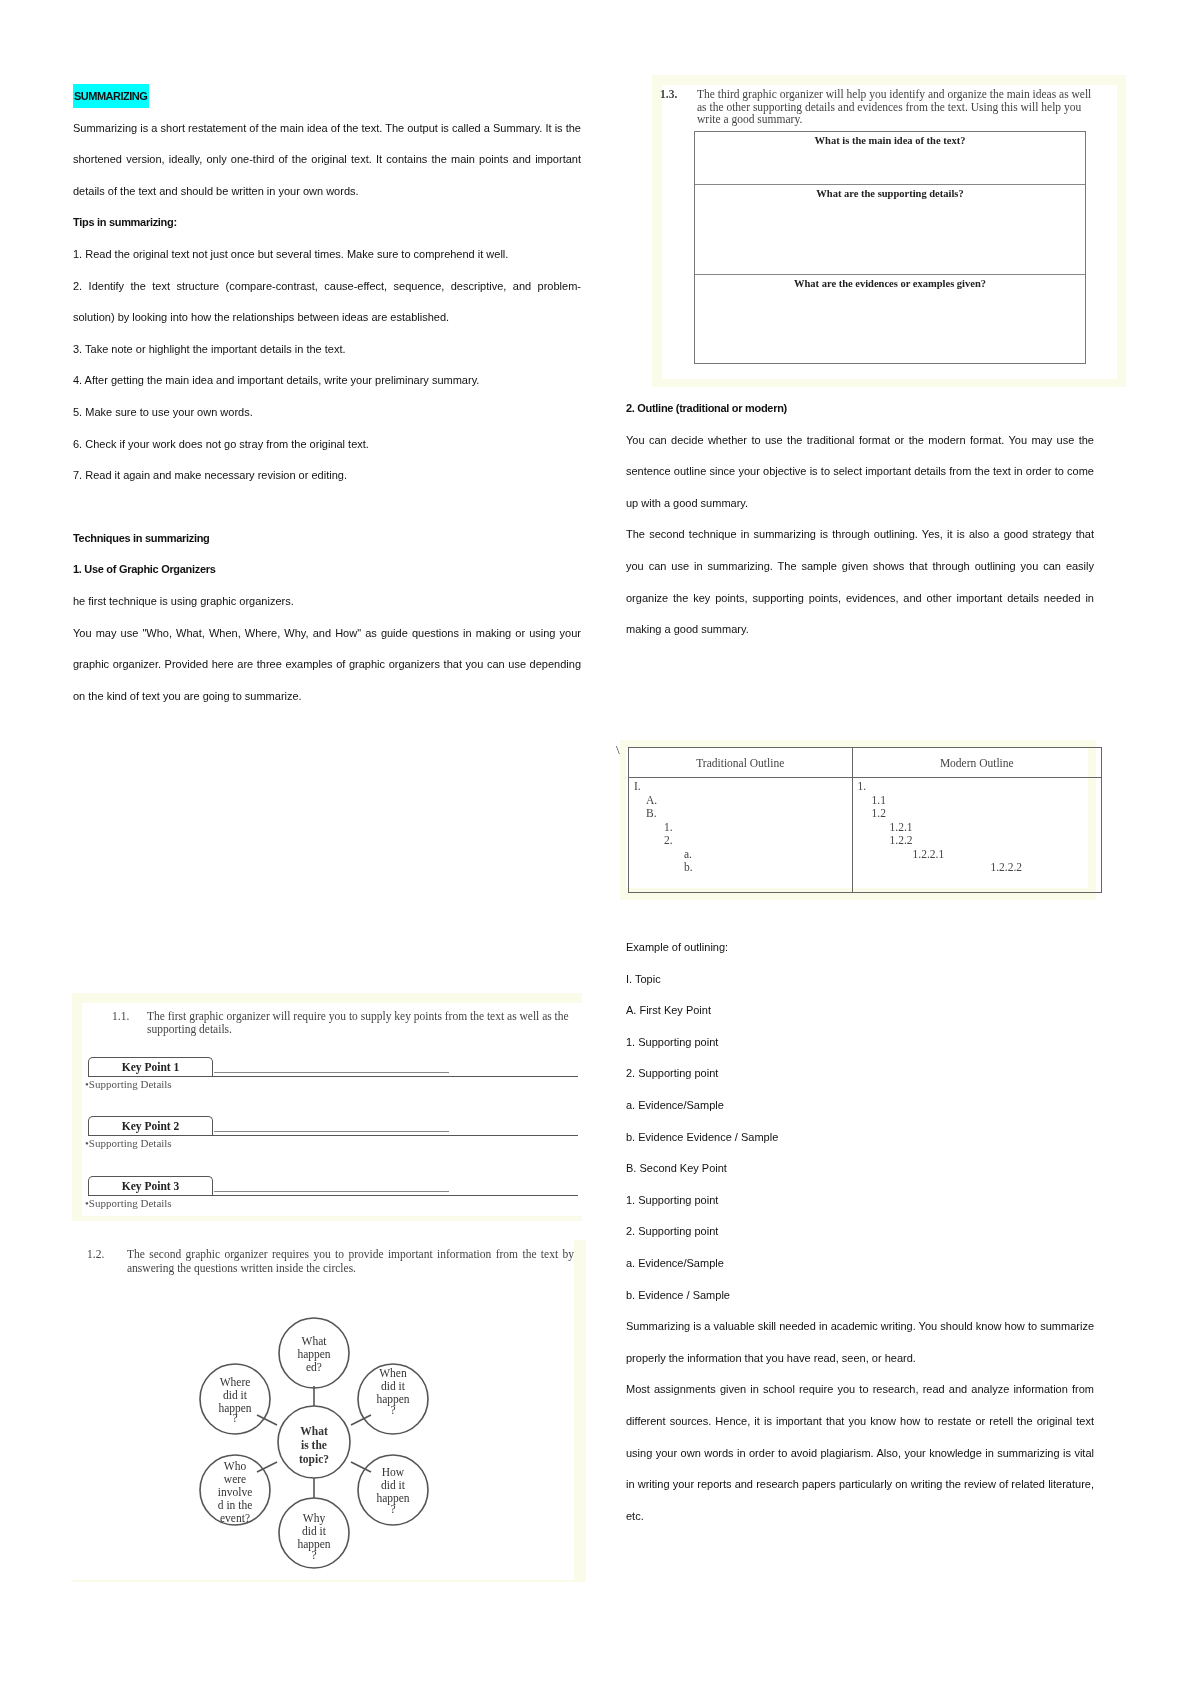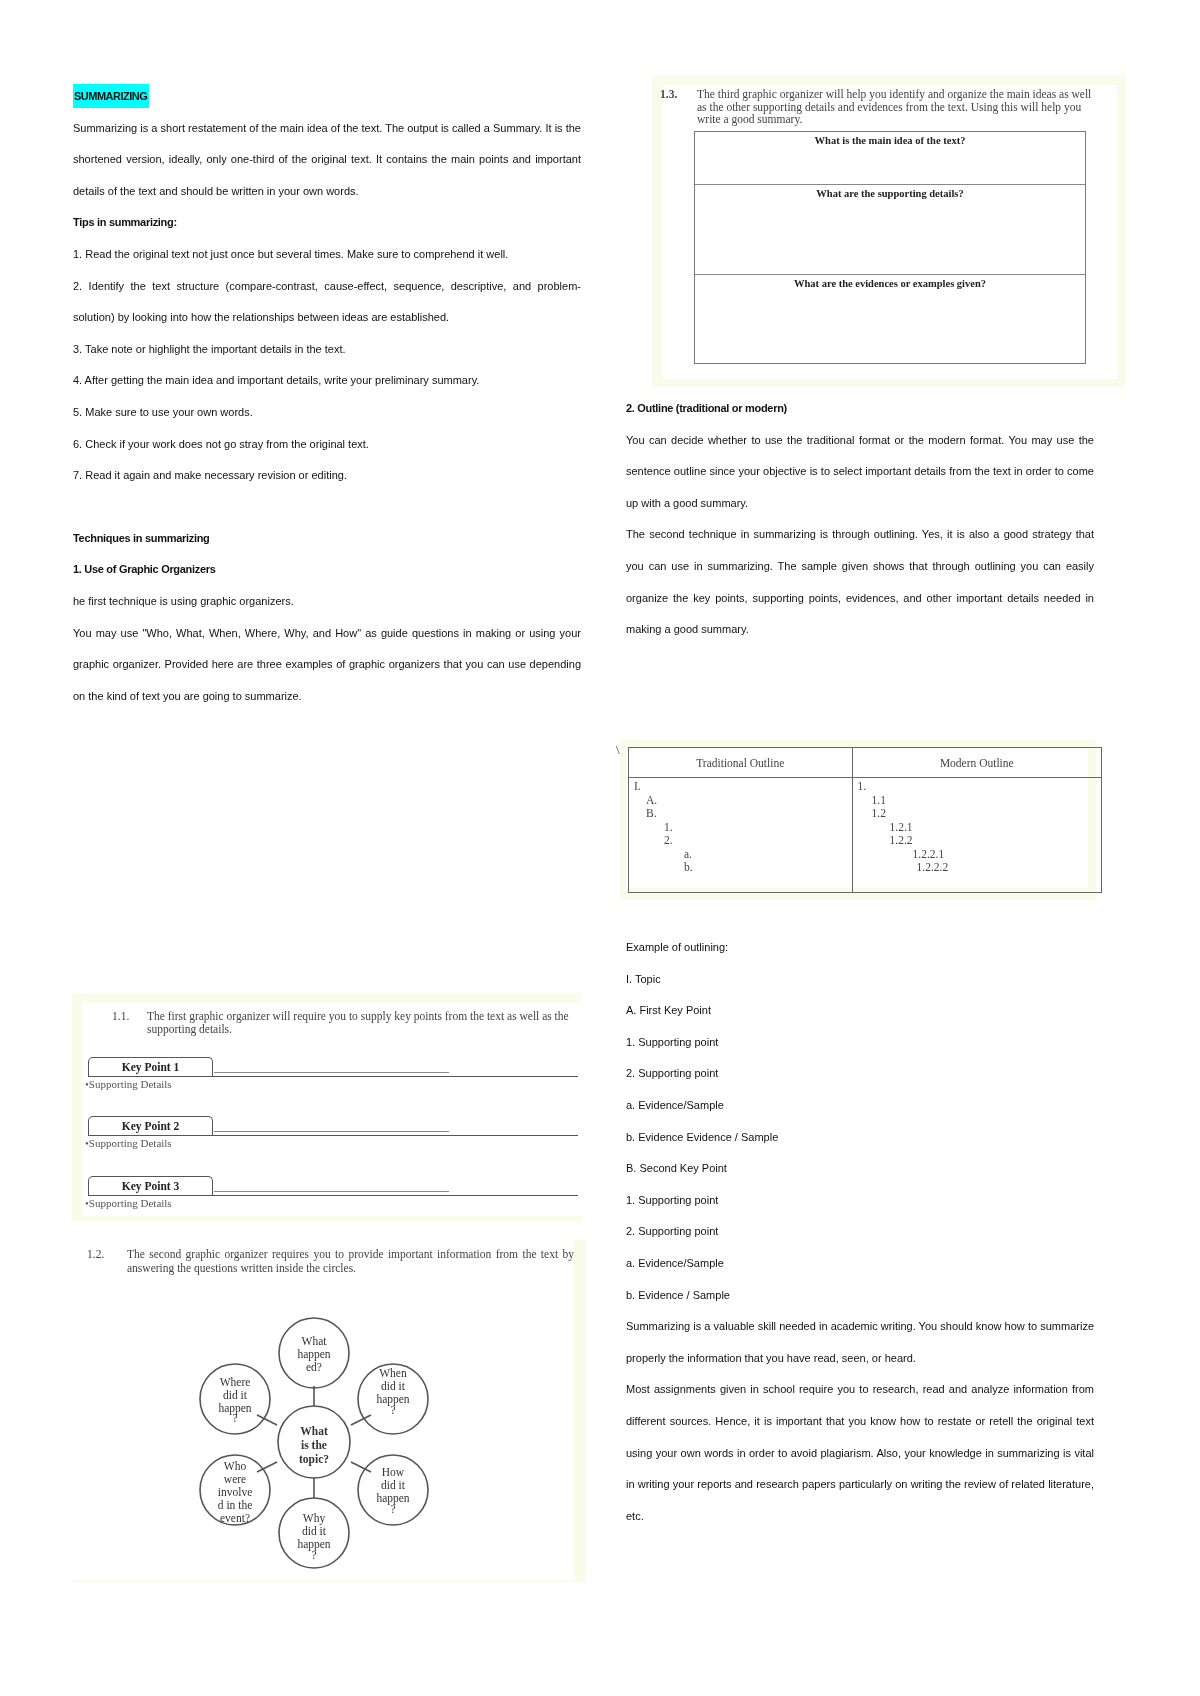--- a/index.html
+++ b/index.html
@@ -31,21 +31,21 @@
                  text-align: center; font-size: 10.5px; font-weight: bold; color: #222; padding-top: 3px; }
 
   
   #figOutline { left: 620px; top: 740px; width: 476px; height: 160px; }
   #figOutline .panel-inner { left: 6px; top: 8px; width: 462px; height: 140px; }
   #figOutline table { position: absolute; left: 8px; top: 7px; width: 474px; height: 146px;
                       border-collapse: collapse; font-size: 11.5px; }
   #figOutline th { font-weight: normal; border: 1.5px solid #666; height: 27px; color: #444; }
   #figOutline td { border: 1.5px solid #666; vertical-align: top; padding: 2px 5px; line-height: 13.5px; color: #444; }
   .ind1 { padding-left: 12px; } .ind2 { padding-left: 30px; } .ind4 { padding-left: 50px; }
-  .mind1 { padding-left: 14px; } .mind2 { padding-left: 32px; } .mind3 { padding-left: 55px; } .mind4 { padding-left: 59px; }
+  .mind1 { padding-left: 14px; } .mind2 { padding-left: 32px; } .mind3 { padding-left: 55px; } .mind4 { padding-left: 59px; text-align: center; }
   .slash { position: absolute; left: -4px; top: 2px; font-size: 13px; color: #333; }
 
   
   #fig11 { left: 72px; top: 993px; width: 510px; height: 228px; }
   #fig11 .panel-inner { left: 10px; top: 10px; width: 500px; height: 213px; }
   #fig11 .cap-num { position: absolute; left: 40px; top: 17px; font-size: 11.5px; }
   #fig11 .cap { position: absolute; left: 75px; top: 17px; width: 430px; font-size: 11.5px; line-height: 13px; }
   .kp { position: absolute; left: 16px; width: 500px; height: 36px; }
   .kp-box { position: absolute; left: 0; top: 0; width: 123px; height: 19px; border: 1.5px solid #555;
             border-bottom: none; border-radius: 5px 5px 0 0; text-align: center; font-weight: bold;

